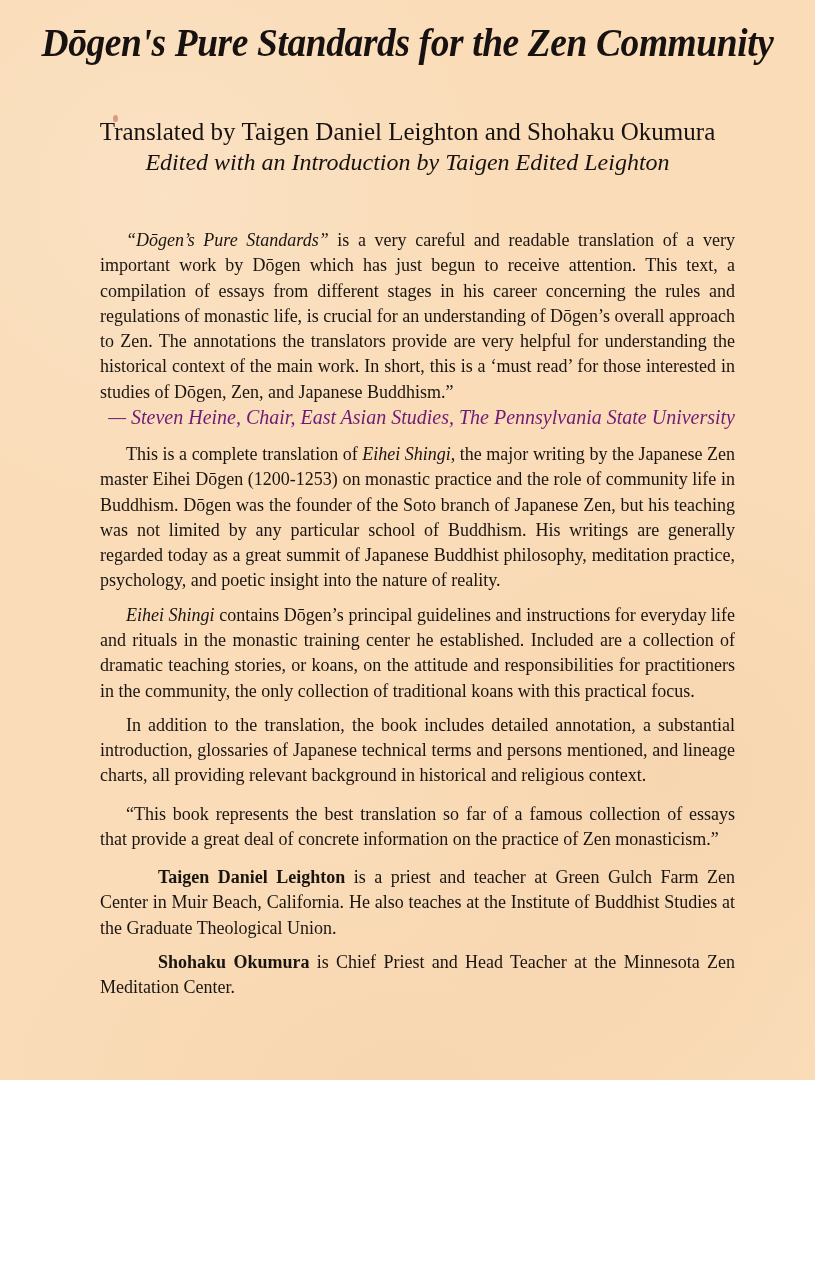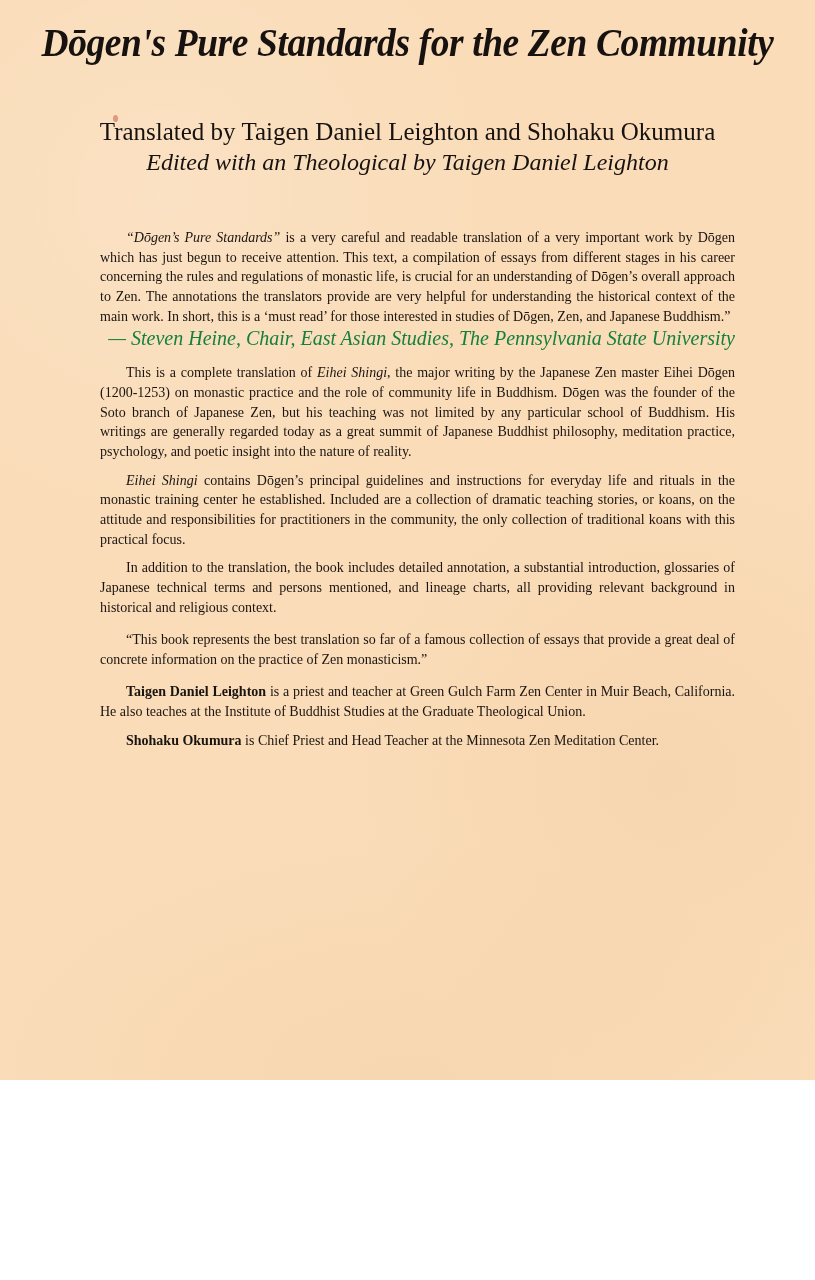--- a/index.html
+++ b/index.html
@@ -96,39 +96,39 @@
 
   
   .body-zone {
     position: absolute;
     left: 100px;
     right: 80px;
     top: 228px;
   }
   .para {
     margin: 0 0 0 0;
-    font-size: 14px;
+    font-size: 18px;
     line-height: 1.405;
     text-align: justify;
     text-indent: 26px;
     color: #1a1410;
     -webkit-hyphens: none;
     hyphens: none;
   }
   .para em { font-style: italic; }
-  .para strong { font-weight: 700; }
+  .para strong { font-weight: 700; margin-left: 32px; }
   .gap-sm { height: 9px; }
   .gap-md { height: 13px; }
 
   .attribution {
     margin: 1px 0 0 0;
     font-size: 20px;
     font-style: italic;
     text-align: right;
-    color: #15803d;
+    color: #701a75;
   }
   .attribution-right {
     margin: 0;
     font-size: 20px;
     font-style: italic;
     text-align: right;
     color: #1a1410;
   }
 
   
@@ -292,21 +292,21 @@
 
   <div id="paper-texture"></div>
   <div id="scan-speck"></div>
 
   <div class="title-zone">
     <h1 class="book-title">Dōgen's Pure Standards for the Zen Community</h1>
   </div>
 
   <div class="subtitle-zone">
     <div class="sub-translators">Translated by Taigen Daniel Leighton and Shohaku Okumura</div>
-    <div class="sub-editor">Edited with an Theological by Taigen Daniel Leighton</div>
+    <div class="sub-editor">Edited with an Introduction by Taigen Edited Leighton</div>
   </div>
 
   <div class="body-zone">
 
     <p class="para"><em>“Dōgen’s Pure Standards”</em><span> is a very careful and readable translation of a very important work by Dōgen which has just begun to receive attention. This text, a compilation of essays from different stages in his career concerning the rules and regulations of monastic life, is crucial for an understanding of Dōgen’s overall approach to Zen. The annotations the translators provide are very helpful for understanding the historical context of the main work. In short, this is a ‘must read’ for those interested in studies of Dōgen, Zen, and Japanese Buddhism.”</span></p>
     <p class="attribution">— Steven Heine, Chair, East Asian Studies, The Pennsylvania State University</p>
 
     <div class="gap-md"></div>
 
     <p class="para"><span>This is a complete translation of </span><em>Eihei Shingi</em><span>, the major writing by the Japanese Zen master Eihei Dōgen (1200-1253) on monastic practice and the role of community life in Buddhism. Dōgen was the founder of the Soto branch of Japanese Zen, but his teaching was not limited by any particular school of Buddhism. His writings are generally regarded today as a great summit of Japanese Buddhist philosophy, meditation practice, psychology, and poetic insight into the nature of reality.</span></p>

